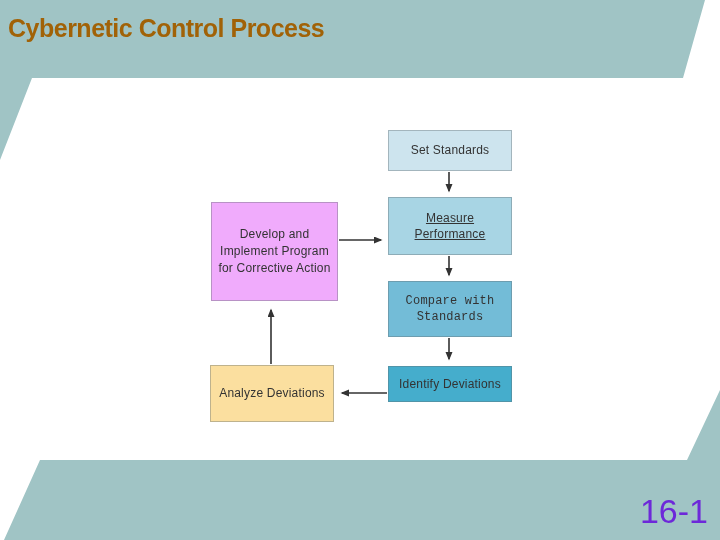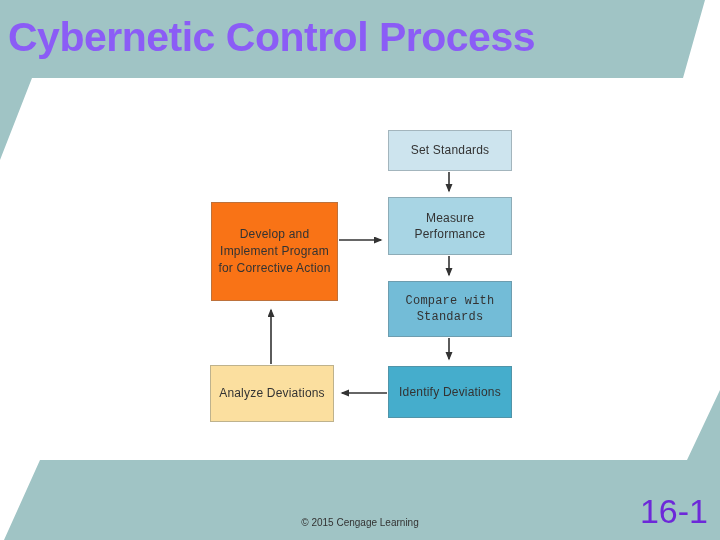--- a/index.html
+++ b/index.html
@@ -17,46 +17,46 @@
     position: absolute;
     left: 0; top: 0;
     width: 720px; height: 540px;
     display: block;
   }
 
   .slide-title {
     position: absolute;
     left: 8px;
     top: 14px;
-    font-size: 41px;
+    font-size: 25px;
     font-weight: bold;
     letter-spacing: -0.5px;
-    color: #8b5cf6;
+    color: #a16207;
     white-space: nowrap;
   }
 
   .flow-box {
     position: absolute;
     box-sizing: border-box;
     border: 1px solid rgba(100,110,115,0.40);
     display: flex;
     align-items: center;
     justify-content: center;
     text-align: center;
     font-size: 12px;
     line-height: 1.35;
     letter-spacing: 0.2px;
     color: #333333;
     padding: 3px 2px;
   }
 
   .box-set        { left: 388px; top: 130px; width: 124px; height: 41px; }
-  .box-measure    { left: 388px; top: 197px; width: 124px; height: 58px; }
+  .box-measure    { left: 388px; top: 197px; width: 124px; height: 58px; text-decoration: underline; }
   .box-compare    { left: 388px; top: 281px; width: 124px; height: 56px; font-family: Liberation Mono, monospace; }
-  .box-identify   { left: 388px; top: 366px; width: 124px; height: 52px; justify-content: center; }
+  .box-identify   { left: 388px; top: 366px; width: 124px; height: 36px; justify-content: center; }
   .box-develop    { left: 211px; top: 202px; width: 127px; height: 99px; line-height: 1.4; }
   .box-analyze    { left: 210px; top: 365px; width: 124px; height: 57px; }
 
   .arrows-svg {
     position: absolute;
     left: 0; top: 0;
     width: 720px; height: 540px;
     pointer-events: none;
   }
 
@@ -103,35 +103,34 @@
   </div>
 
   <div class="flow-box box-identify" style="background-color: rgb(69, 173, 204);">
     <span>Identify Deviations</span>
   </div>
 
   <div class="flow-box box-analyze" style="background-color: rgb(251, 223, 159);">
     <span>Analyze Deviations</span>
   </div>
 
-  <div class="flow-box box-develop" style="background-color: #f97316; align-items: center;">
+  <div class="flow-box box-develop" style="background-color: #f0abfc; align-items: center;">
     <span>Develop and Implement Program for Corrective Action</span>
   </div>
 
   <svg class="arrows-svg" viewBox="0 0 720 540" xmlns="http://www.w3.org/2000/svg">
     <defs>
       <marker id="ah" markerWidth="9" markerHeight="8" refX="7" refY="3.5" orient="auto" markerUnits="userSpaceOnUse">
         <path d="M0,0 L8.5,3.5 L0,7 Z" fill="#333333"></path>
       </marker>
     </defs>
     <line x1="449" y1="172" x2="449" y2="191" stroke="#333333" stroke-width="1.6" marker-end="url(#ah)"></line>
     <line x1="449" y1="256" x2="449" y2="275" stroke="#333333" stroke-width="1.6" marker-end="url(#ah)"></line>
     <line x1="449" y1="338" x2="449" y2="359" stroke="#333333" stroke-width="1.6" marker-end="url(#ah)"></line>
     <line x1="339" y1="240" x2="381" y2="240" stroke="#333333" stroke-width="1.6" marker-end="url(#ah)"></line>
     <line x1="387" y1="393" x2="342" y2="393" stroke="#333333" stroke-width="1.6" marker-end="url(#ah)"></line>
     <line x1="271" y1="364" x2="271" y2="310" stroke="#333333" stroke-width="1.6" marker-end="url(#ah)"></line>
   </svg>
 
-  <div class="footer-copyright">© 2015 Cengage Learning</div>
 
   <div class="page-number">16-1</div>
 
 </div>
 
 </body></html>

